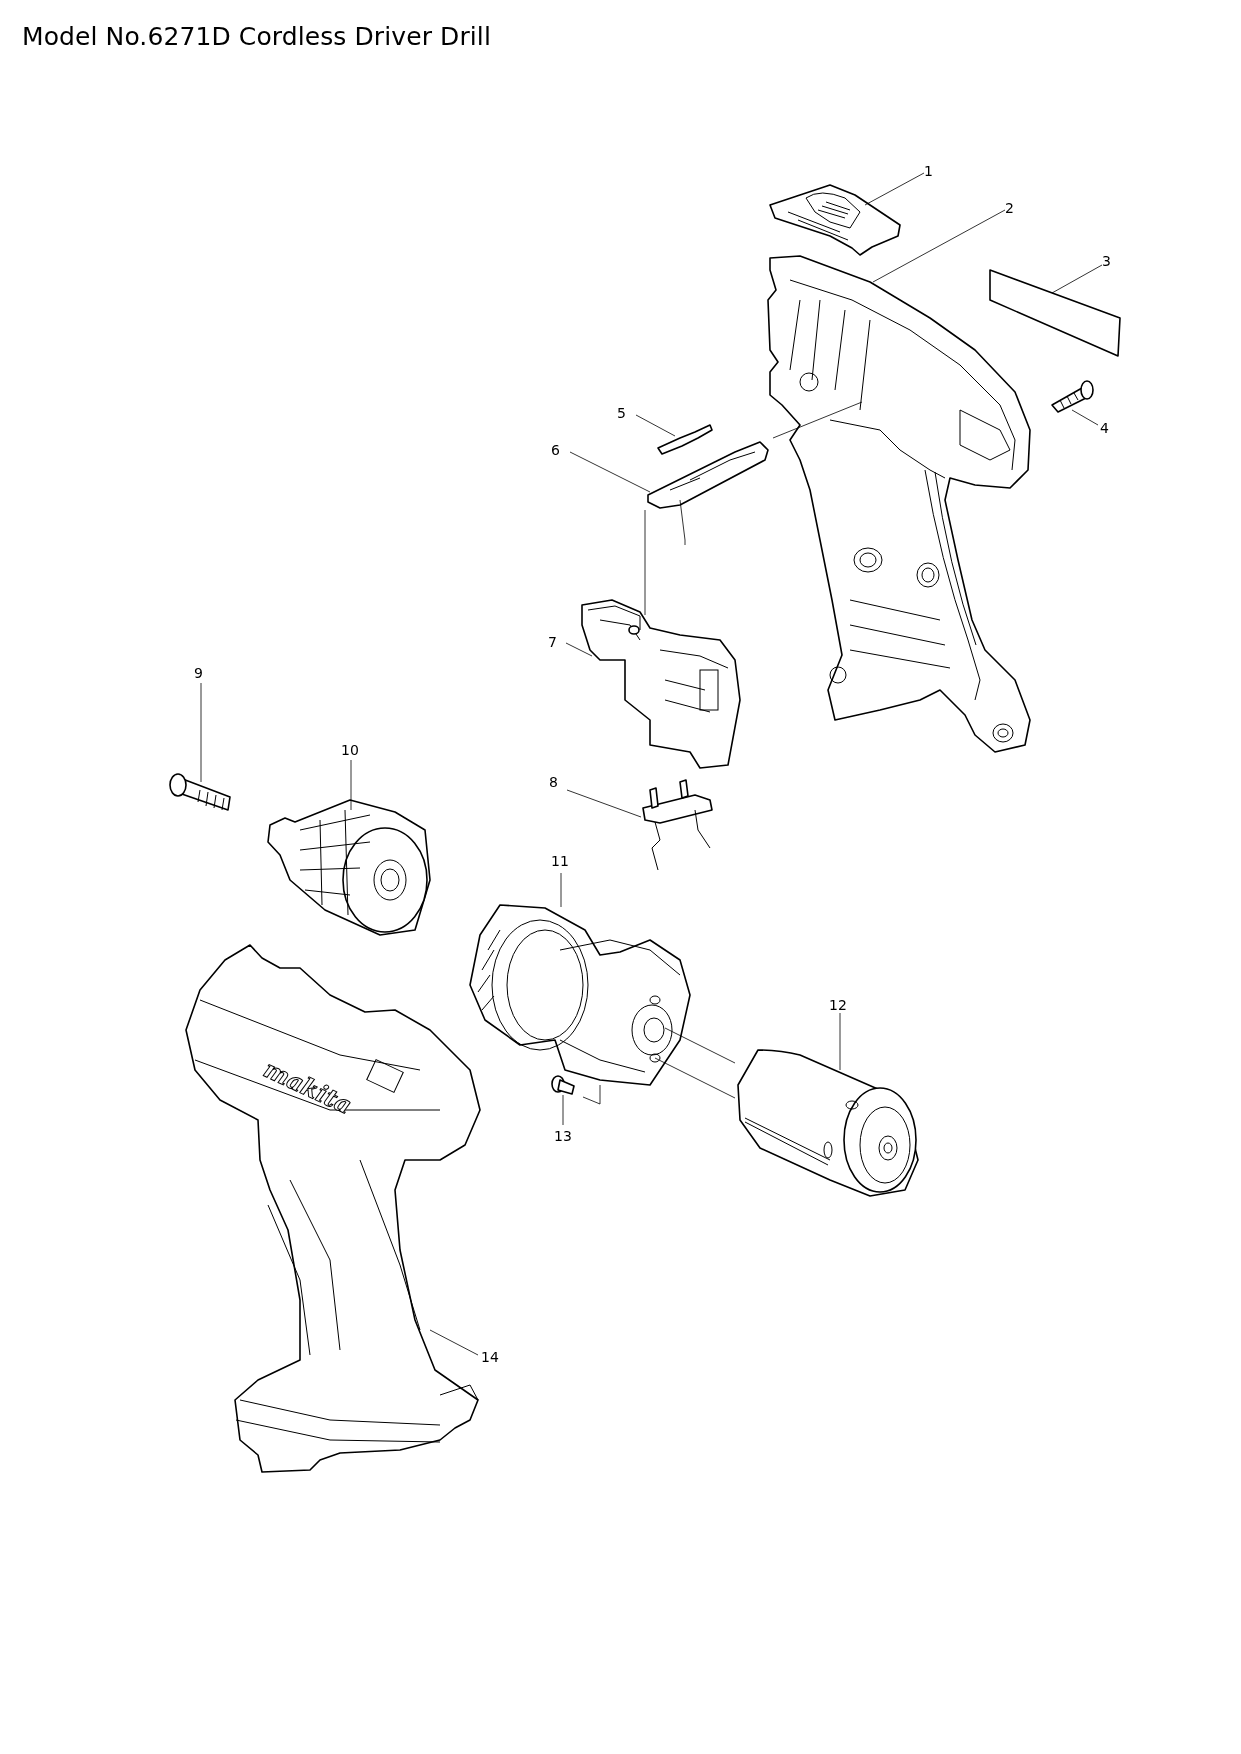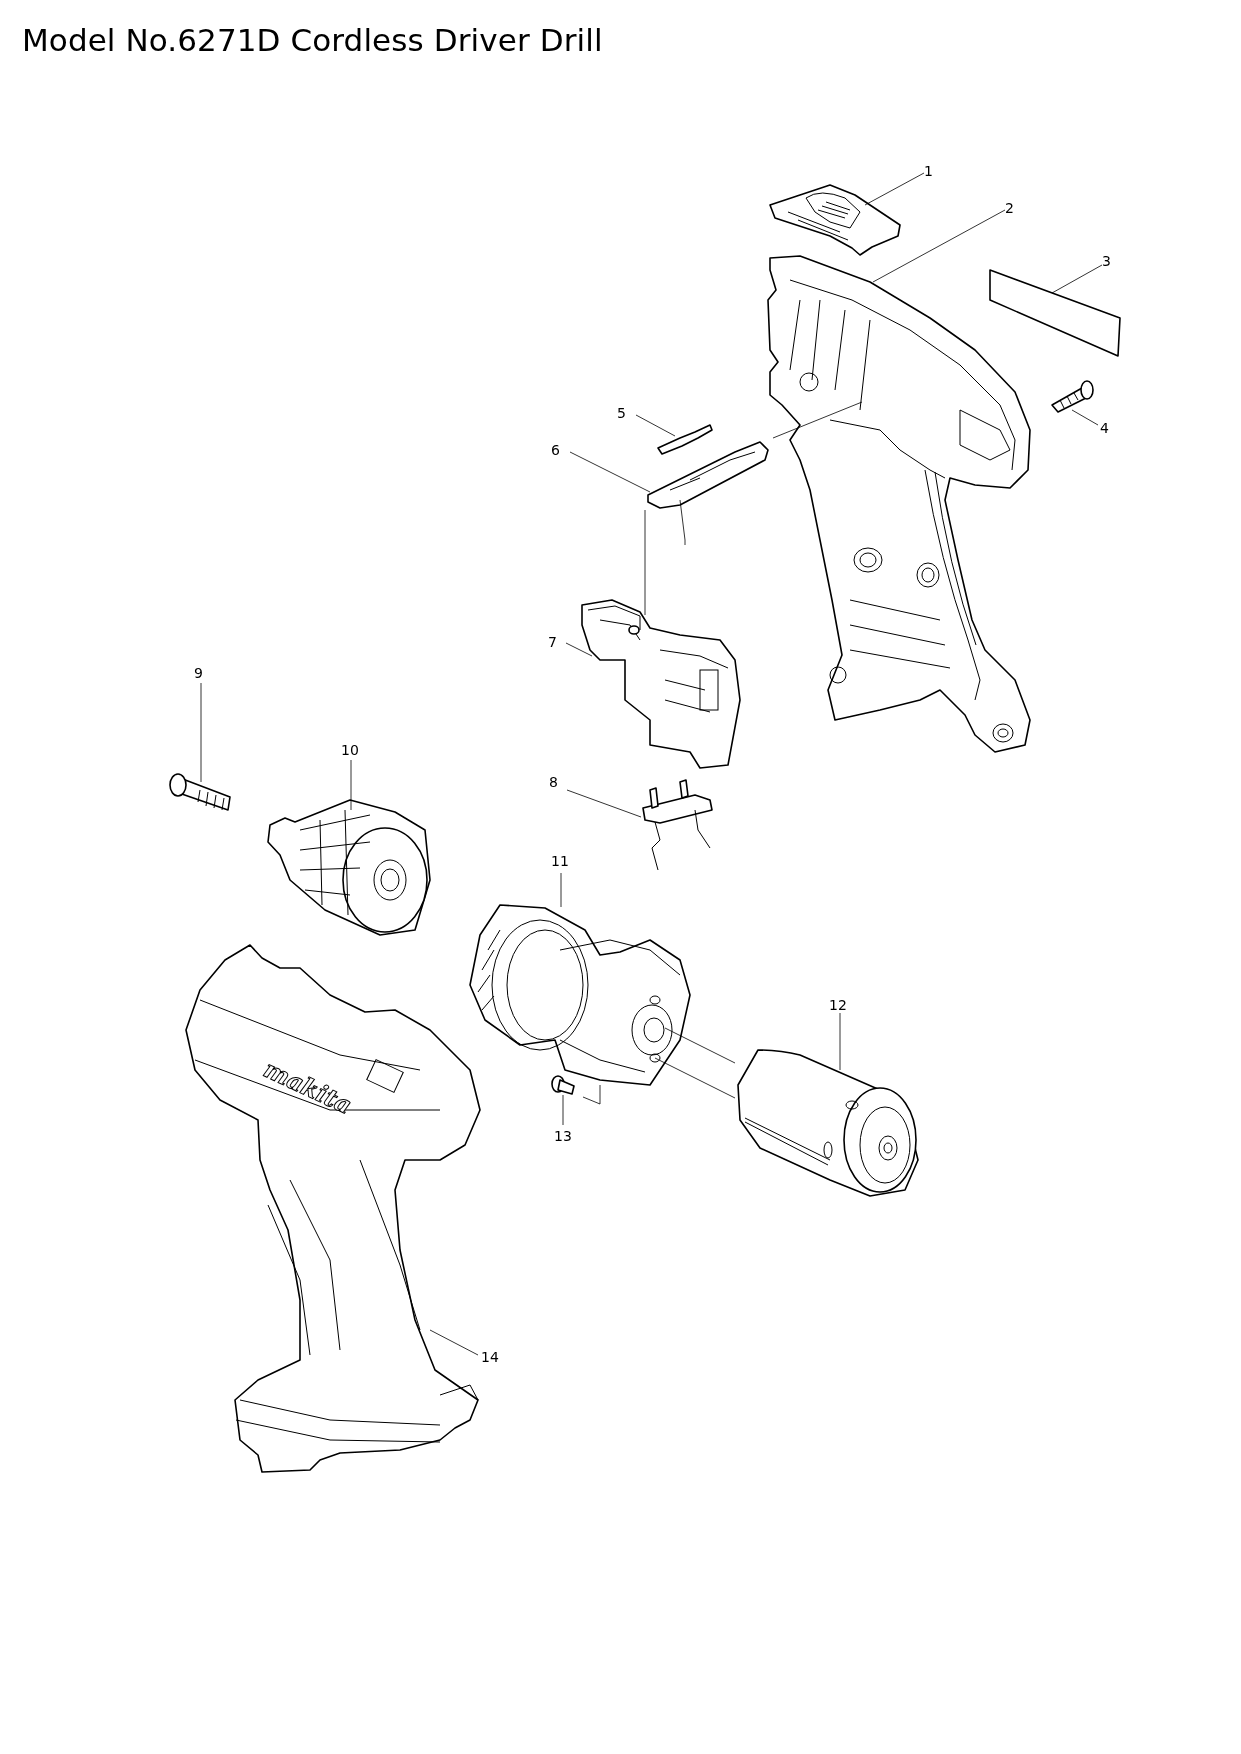--- a/index.html
+++ b/index.html
@@ -1,18 +1,18 @@
 <!DOCTYPE html>
 <html><head>
   <meta charset="utf-8">
   <style>
     html, body { margin: 0; padding: 0; background: #ffffff; }
     body { width: 1241px; height: 1754px; position: relative; overflow: hidden;
            font-family: "DejaVu Sans", "Liberation Sans", sans-serif; color: #000; }
-    .title { position: absolute; left: 22px; top: 22px; font-size: 31px; letter-spacing: 0.1px; }
+    .title { position: absolute; left: 22px; top: 22px; font-size: 25px; letter-spacing: 0.1px; }
     svg.diagram { position: absolute; left: 0; top: 0; }
     .callout { font-family: "DejaVu Sans", sans-serif; font-size: 14px; fill: #000; }
     .part { fill: #fff; stroke: #000; stroke-width: 1.6; stroke-linejoin: round; }
     .detail { fill: none; stroke: #000; stroke-width: 1; }
     .leader { stroke: #000; stroke-width: 0.8; fill: none; }
     .dash { stroke: #000; stroke-width: 0.8; fill: none; }
   </style>
 </head>
 <body>
 

